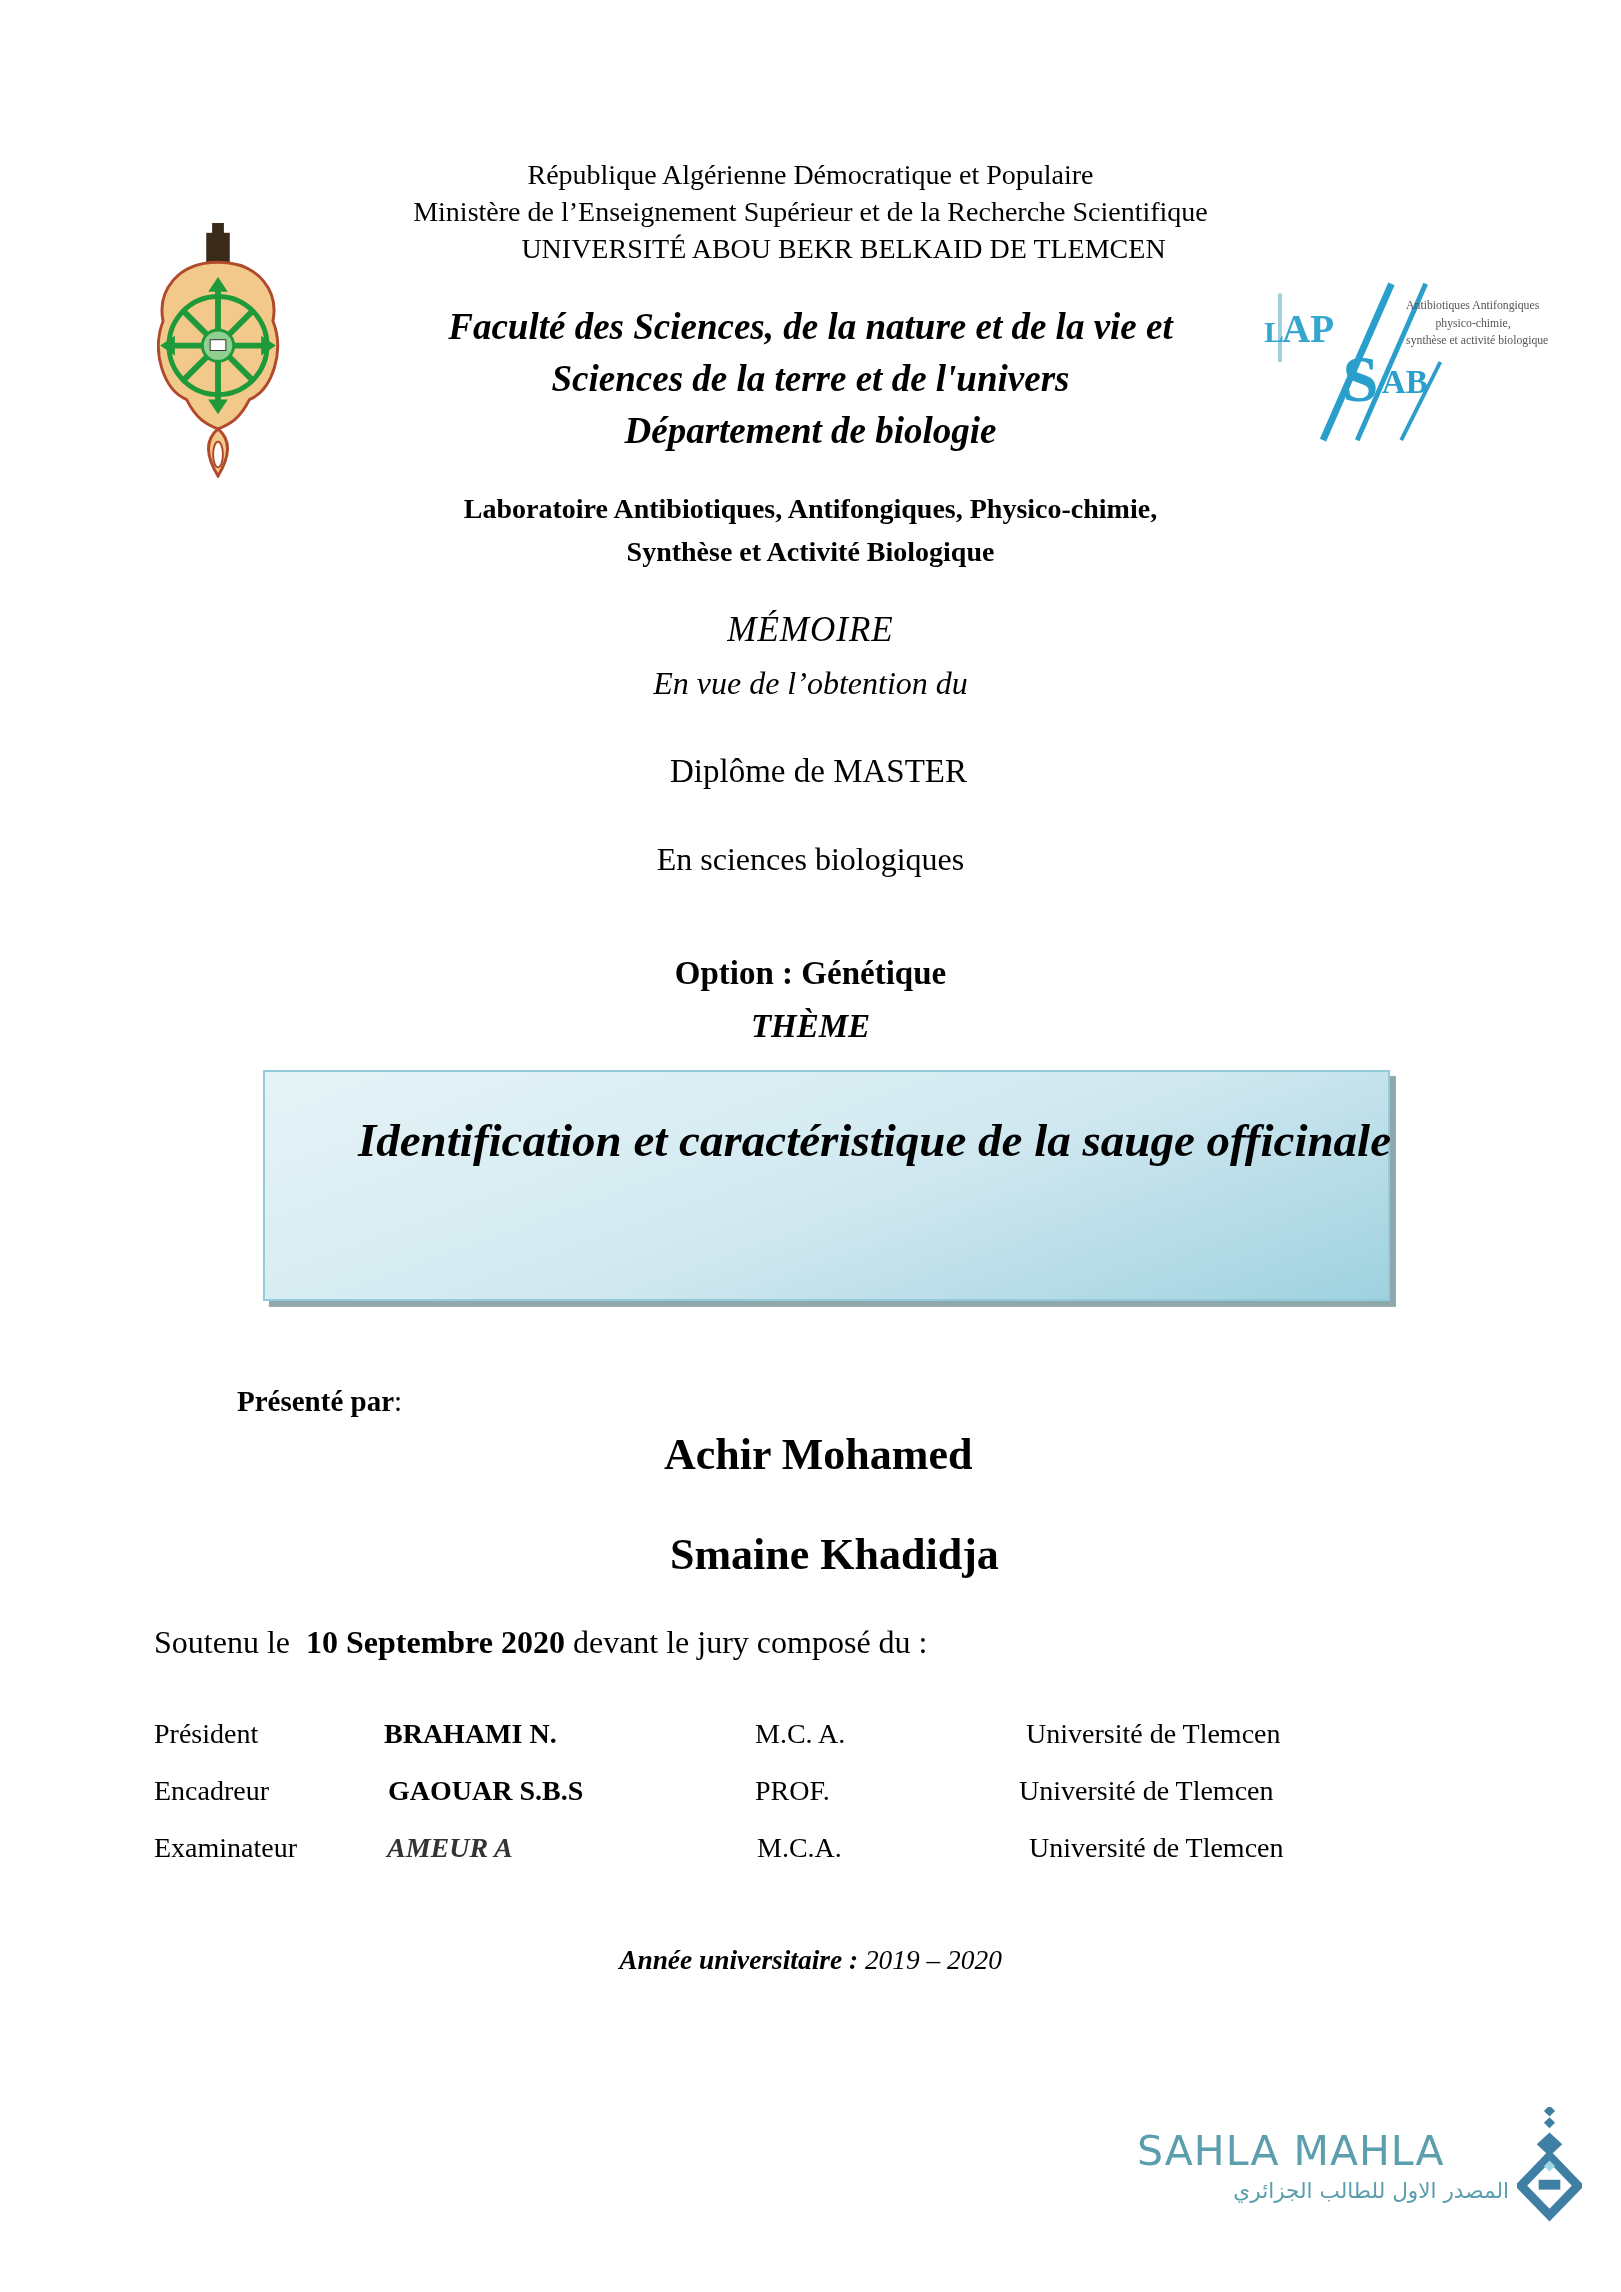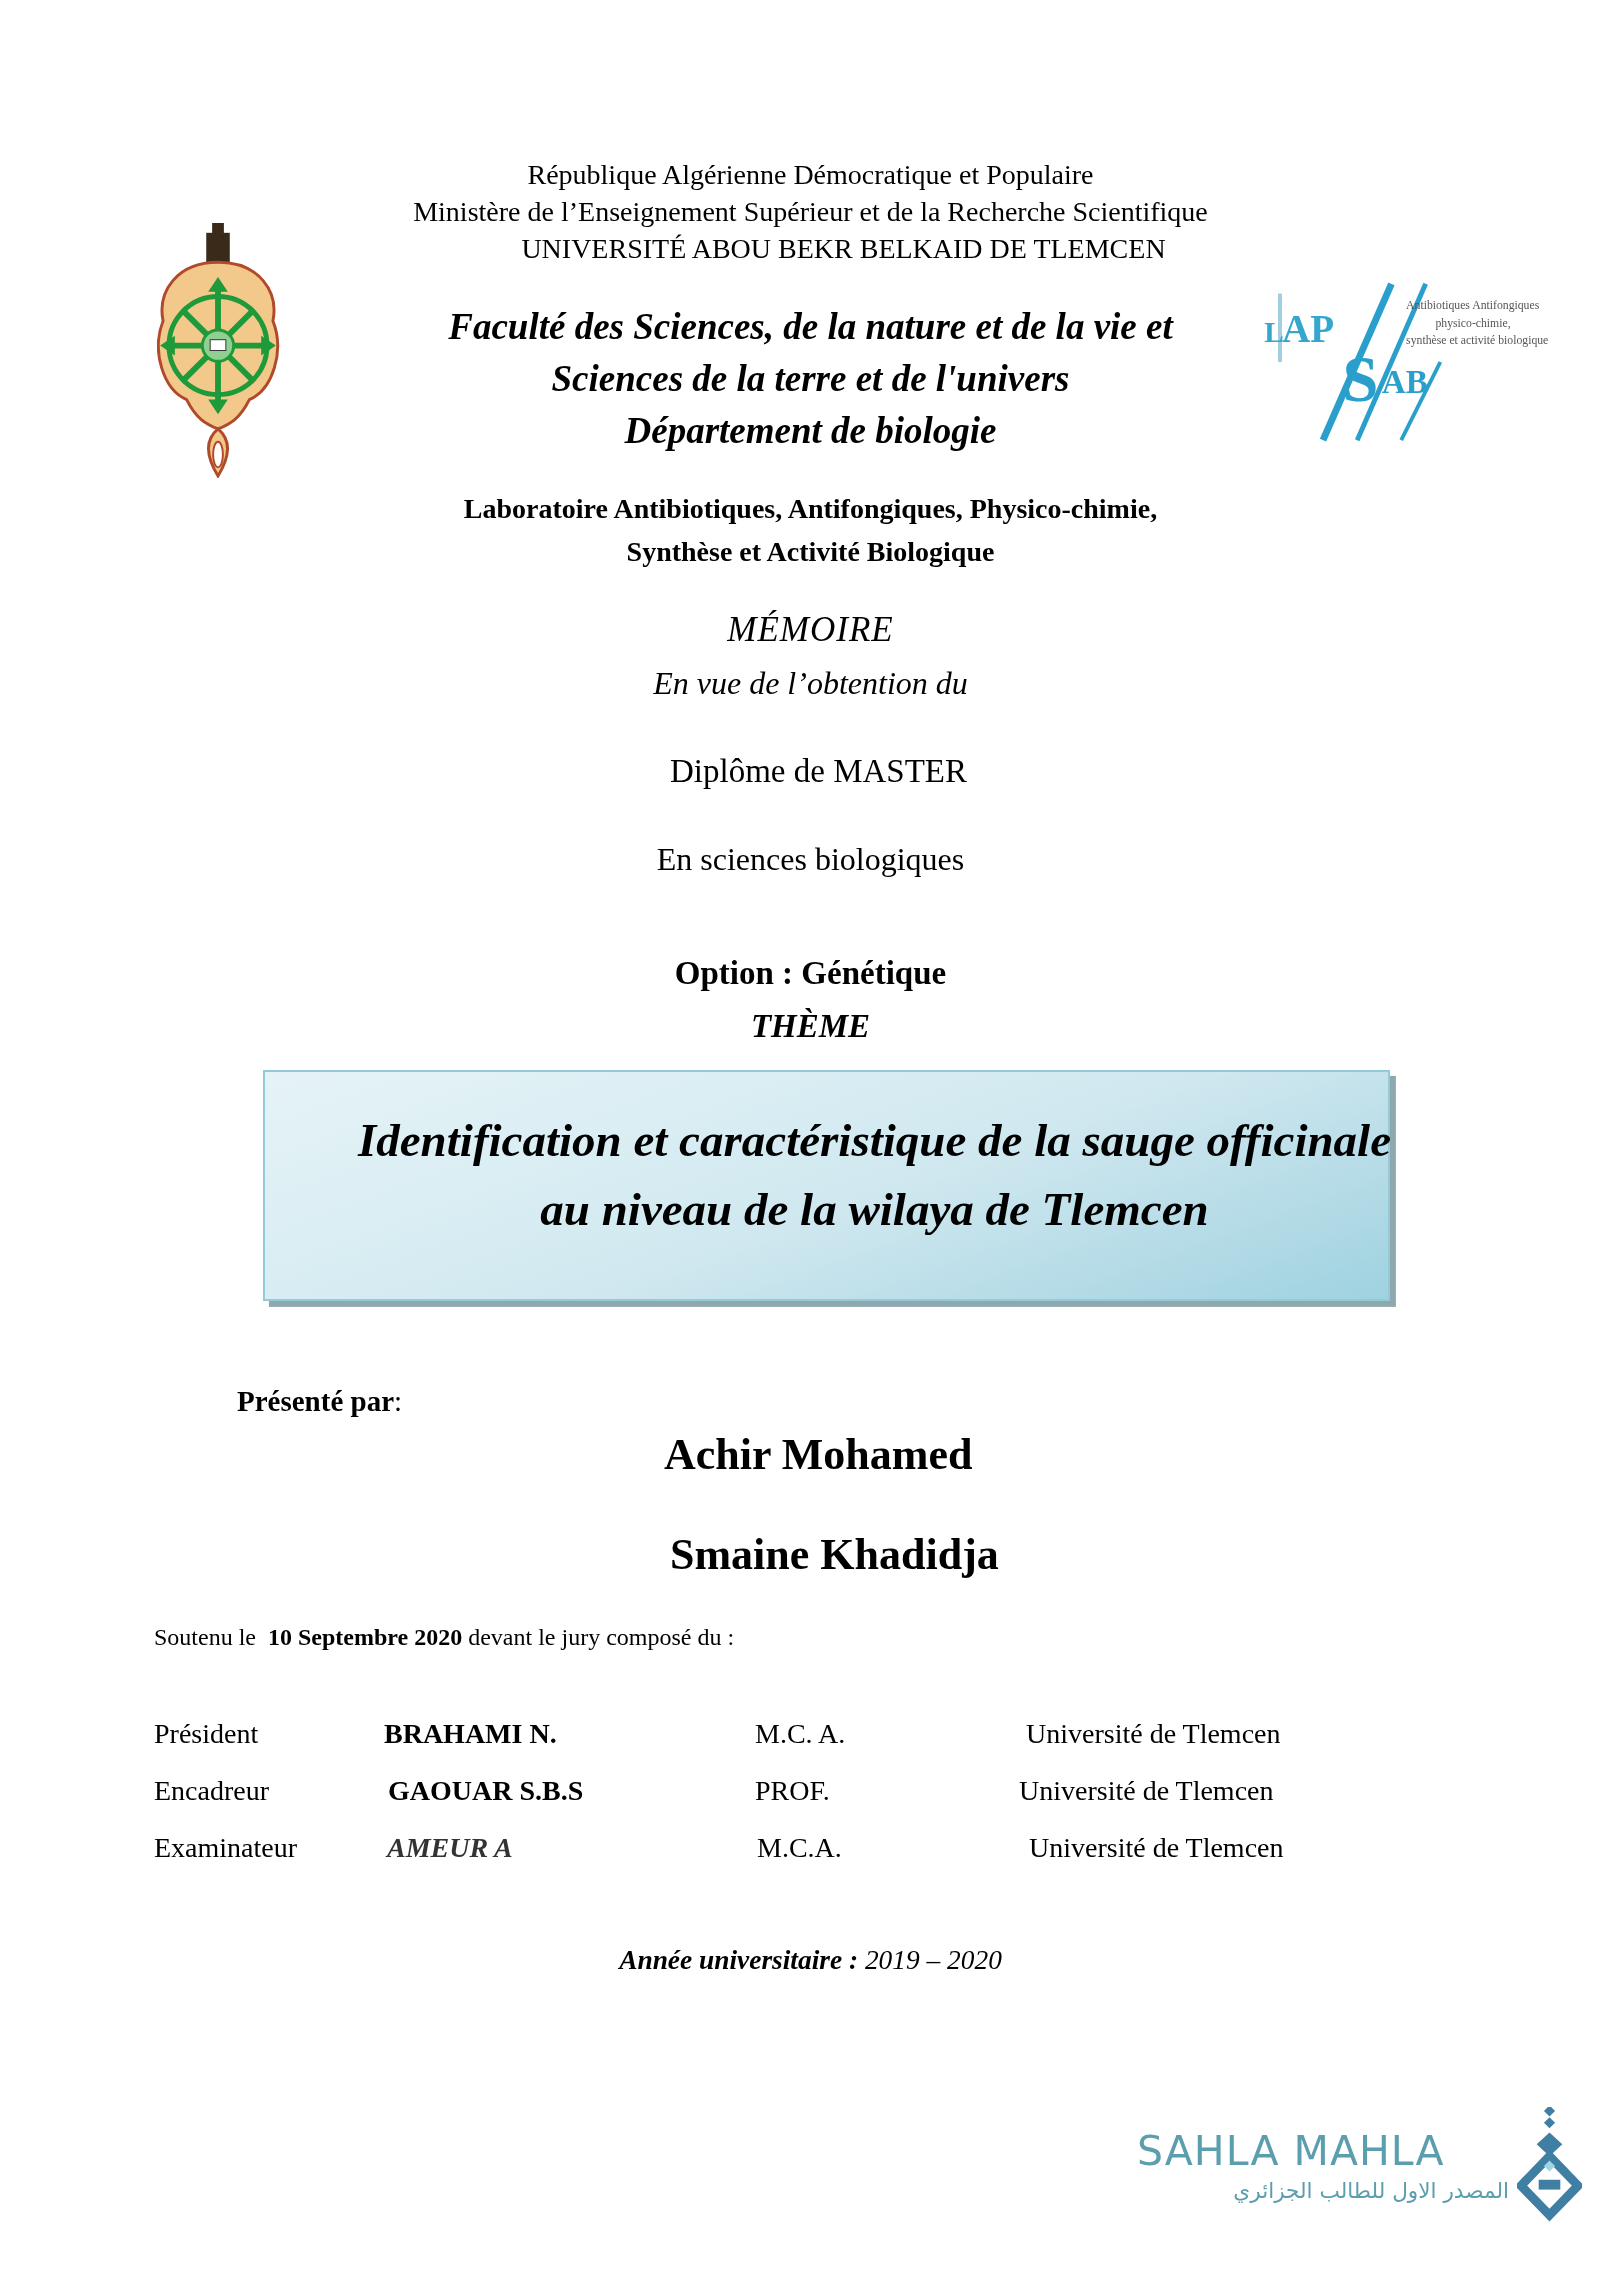--- a/index.html
+++ b/index.html
@@ -17,21 +17,21 @@
   .theme { font-size:33px; font-weight:bold; font-style:italic; }
   .theme-box {
     left:263px; top:1070px; width:1123px; height:227px;
     background: linear-gradient(160deg, #e6f3f7 0%, #d6ecf2 40%, #cfe7ef 55%, #9fd2e0 100%);
     border:2.9px solid #93cbdb;
     box-shadow: 5.9px 5.9px 0 #8fa8ad;
   }
   .theme-box .t { position:absolute; left:0; width:100%; text-align:center; font-family:"Liberation Serif", serif; font-style:italic; font-weight:bold; font-size:47px; color:#000;padding-left:48px; }
   .pres { font-size:29px; font-weight:bold; }
   .name { font-size:44px; font-weight:bold; }
-  .soutenu { font-size:24px; }
+  .soutenu { font-size:32px; }
   .jury { font-size:28px; }
   .jury-name { font-weight:bold; }
   .jury-name.it { font-style:italic; color:#333; }
   .annee { font-size:27.4px; font-style:italic; }
   .annee b { font-weight:bold; }
   .sm-title { font-family:"DejaVu Sans", sans-serif; font-size:41px; color:#5b9ead; letter-spacing:1px; }
   .sm-sub { font-family:"DejaVu Sans", sans-serif; font-size:21.6px; color:#5b9ead; direction:rtl; }
 </style>
 </head>
 <body>
@@ -86,21 +86,20 @@
 
 <div class="abs center memoire" style="top:610px;">MÉMOIRE</div>
 <div class="abs center envue" style="top:665px;">En vue de l’obtention du</div>
 <div class="abs center diplome" style="top:753px;">Diplôme de MASTER</div>
 <div class="abs center sciences" style="top:841px;">En sciences biologiques</div>
 <div class="abs center option" style="top:929px;margin-top:26px;">Option : Génétique</div>
 <div class="abs center theme" style="top:1008px;">THÈME</div>
 
 <div class="abs theme-box">
   <div class="t" style="top:41px;">Identification et caractéristique de la sauge officinale</div>
-  <div class="t" style="top:110px;">au niveau de la wilaya de Tlemcen</div>
 </div>
 
 <div class="abs pres" style="left:225px; top:1385px;margin-left:12px;">
   <span>Présenté par</span><span style="font-weight:normal;">:</span>
 </div>
 <div class="abs name" style="left:664px; top:1429px;">Achir Mohamed</div>
 <div class="abs name" style="left:670px; top:1529px;">Smaine Khadidja</div>
 
 <div class="abs soutenu" style="left:154px; top:1624px;">
   <span>Soutenu le</span>&nbsp;&nbsp;<b>10 Septembre 2020</b> <span>devant le jury composé du :</span>

